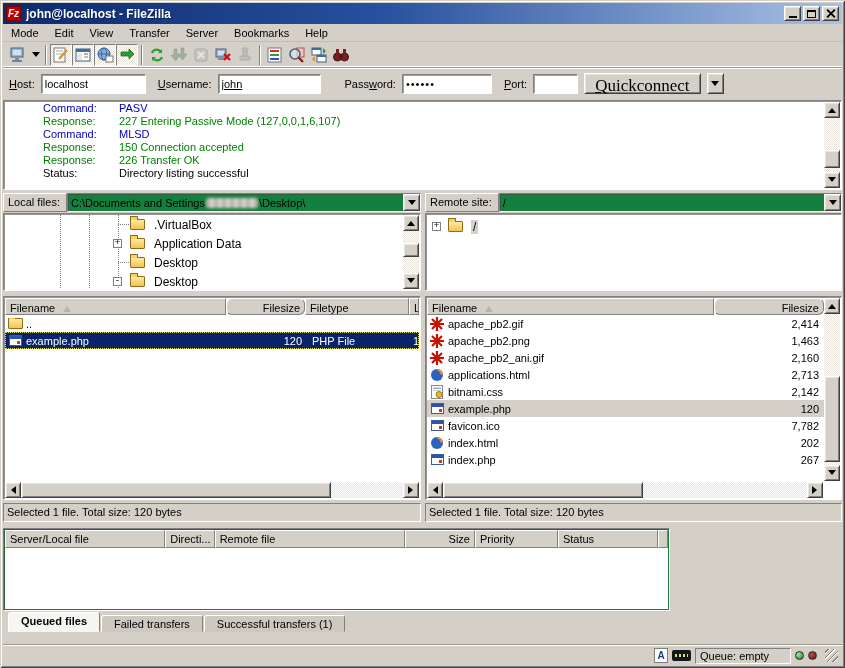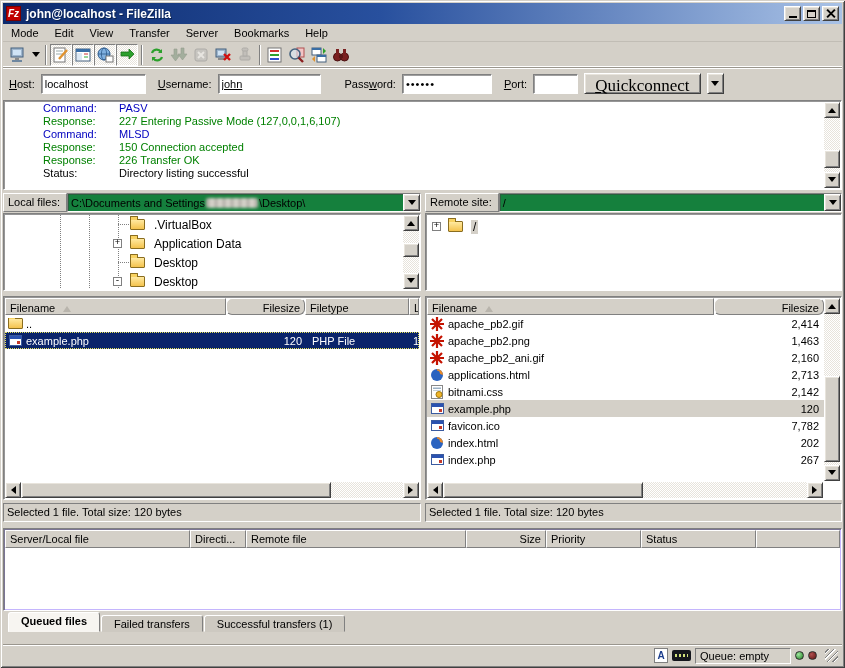--- a/index.html
+++ b/index.html
@@ -593,21 +593,21 @@
       <div class="sb-thumb raised2" style="left:16px;width:200px;height:16px;top:0"></div>
       <div class="sb-btn raised2" style="right:0;top:0">
           <div class="tri-rt"></div>
         </div>
     </div>
   </div>
 
   <div class="status-row sunken-flat" style="left:3px;top:503px;width:418px;">Selected 1 file. Total size: 120 bytes</div>
   <div class="status-row sunken-flat" style="left:425px;top:503px;width:417px;">Selected 1 file. Total size: 120 bytes</div>
 
-  <div class="abs sunken" style="left:3px;top:528px;width:839px;height:83px;background:#c4b5fd;">
+  <div class="abs sunken" style="left:3px;top:528px;width:667px;height:83px;background:#15803d;">
     <div style="position:absolute;left:1px;top:1px;right:1px;height:18px;display:flex;">
       <div class="queue-header-cell raised" style="width:185px">Server/Local file</div>
       <div class="queue-header-cell raised" style="width:56px">Directi...</div>
       <div class="queue-header-cell raised" style="width:220px">Remote file</div>
       <div class="queue-header-cell raised" style="width:80px;text-align:right">Size</div>
       <div class="queue-header-cell raised" style="width:95px">Priority</div>
       <div class="queue-header-cell raised" style="width:115px">Status</div>
       <div class="queue-header-cell raised" style="flex:1"></div>
     </div>
     <div style="position:absolute;left:1px;right:1px;top:19px;bottom:1px;background:#fff;"></div>

